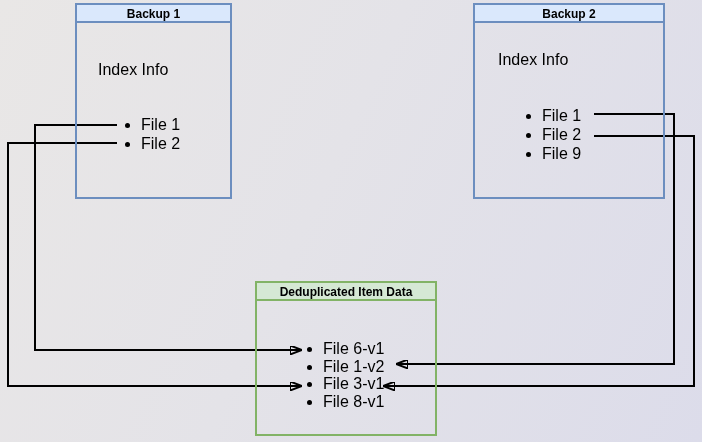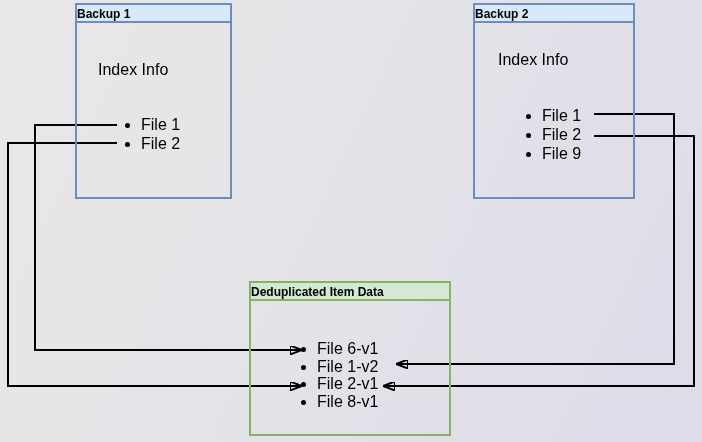--- a/index.html
+++ b/index.html
@@ -24,28 +24,28 @@
     fill: none;
     stroke: #000;
     stroke-width: 2;
   }
   .box {
     position: absolute;
     border: 2px solid #6c8ebf;
     background: transparent;
   }
   .box.backup1 { left: 75px; top: 3px; width: 157px; height: 196px; }
-  .box.backup2 { left: 473px; top: 3px; width: 162px; height: 196px; }
-  .box.dedup   { left: 249px; top: 281px; width: 202px; height: 155px; border-color: #82b366; }
+  .box.backup2 { left: 473px; top: 3px; width: 192px; height: 196px; }
+  .box.dedup   { left: 255px; top: 281px; width: 182px; height: 155px; border-color: #82b366; }
   .box-header {
     position: absolute;
     left: 0; top: 0; right: 0;
     height: 18px;
     line-height: 18px;
-    text-align: left;
+    text-align: center;
     font-size: 12px;
     font-weight: bold;
     background: #dae8fc;
     border-bottom: 2px solid #6c8ebf;
   }
   .box.dedup .box-header {
     background: #d5e8d4;
     border-bottom-color: #82b366;
   }
   .index-label {
@@ -99,18 +99,18 @@
       <li>File 2</li>
       <li>File 9</li>
     </ul>
   </div>
 
   <div class="box dedup">
     <div class="box-header">Deduplicated Item Data</div>
     <ul class="file-list">
       <li>File 6-v1</li>
       <li>File 1-v2</li>
-      <li>File 2-v1</li>
+      <li>File 3-v1</li>
       <li>File 8-v1</li>
     </ul>
   </div>
 
 </div>
 
 </body></html>

